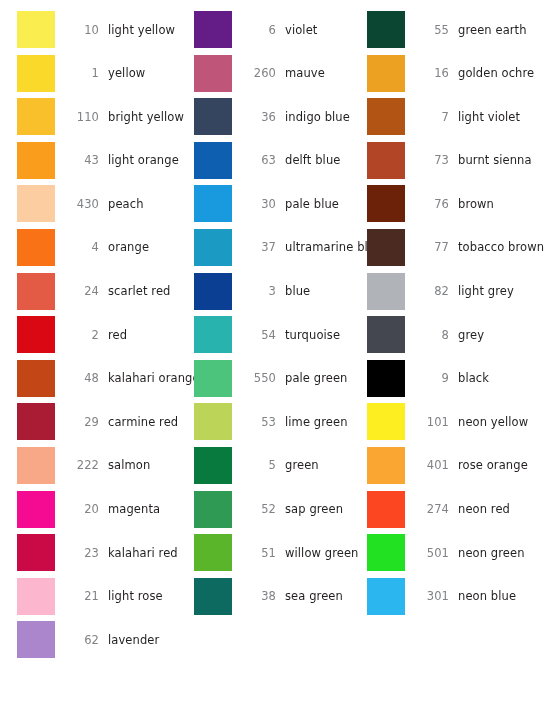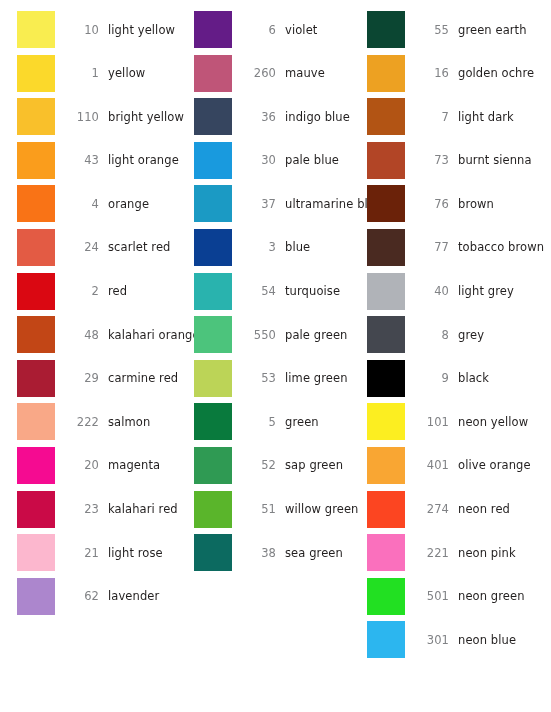--- a/index.html
+++ b/index.html
@@ -84,20 +84,25 @@
         <div class="swatch" title="bright yellow" style="background-color: rgb(249, 192, 43);"></div>
         <div class="code">110</div>
         <div class="name">bright yellow</div>
       </div>
       <div class="swatch-row">
         <div class="swatch" title="light orange" style="background-color: rgb(250, 157, 28);"></div>
         <div class="code">43</div>
         <div class="name">light orange</div>
       </div>
       <div class="swatch-row">
+        <div class="swatch" title="peach" style="background-color: rgb(251, 205, 160);"></div>
+        <div class="code">430</div>
+        <div class="name">peach</div>
+      </div>
+      <div class="swatch-row">
         <div class="swatch" title="orange" style="background-color: rgb(249, 115, 22);"></div>
         <div class="code">4</div>
         <div class="name">orange</div>
       </div>
       <div class="swatch-row">
         <div class="swatch" title="scarlet red" style="background-color: rgb(227, 91, 68);"></div>
         <div class="code">24</div>
         <div class="name">scarlet red</div>
       </div>
       <div class="swatch-row">
@@ -151,20 +156,25 @@
         <div class="swatch" title="mauve" style="background-color: rgb(191, 85, 120);"></div>
         <div class="code">260</div>
         <div class="name">mauve</div>
       </div>
       <div class="swatch-row">
         <div class="swatch" title="indigo blue" style="background-color: rgb(54, 69, 95);"></div>
         <div class="code">36</div>
         <div class="name">indigo blue</div>
       </div>
       <div class="swatch-row">
+        <div class="swatch" title="delft blue" style="background-color: rgb(15, 95, 176);"></div>
+        <div class="code">63</div>
+        <div class="name">delft blue</div>
+      </div>
+      <div class="swatch-row">
         <div class="swatch" title="pale blue" style="background-color: rgb(25, 154, 222);"></div>
         <div class="code">30</div>
         <div class="name">pale blue</div>
       </div>
       <div class="swatch-row">
         <div class="swatch" title="ultramarine blue" style="background-color: rgb(27, 154, 196);"></div>
         <div class="code">37</div>
         <div class="name">ultramarine blue</div>
       </div>
       <div class="swatch-row">
@@ -215,71 +225,66 @@
         <div class="name">green earth</div>
       </div>
       <div class="swatch-row">
         <div class="swatch" title="golden ochre" style="background-color: rgb(237, 161, 34);"></div>
         <div class="code">16</div>
         <div class="name">golden ochre</div>
       </div>
       <div class="swatch-row">
         <div class="swatch" title="light brown" style="background-color: rgb(178, 84, 20);"></div>
         <div class="code">7</div>
-        <div class="name">light dark</div>
+        <div class="name">light violet</div>
       </div>
       <div class="swatch-row">
         <div class="swatch" title="burnt sienna" style="background-color: rgb(178, 69, 38);"></div>
         <div class="code">73</div>
         <div class="name">burnt sienna</div>
       </div>
       <div class="swatch-row">
         <div class="swatch" title="brown" style="background-color: rgb(107, 34, 9);"></div>
         <div class="code">76</div>
         <div class="name">brown</div>
       </div>
       <div class="swatch-row">
         <div class="swatch" title="tobacco brown" style="background-color: rgb(74, 42, 33);"></div>
         <div class="code">77</div>
         <div class="name">tobacco brown</div>
       </div>
       <div class="swatch-row">
         <div class="swatch" title="light grey" style="background-color: rgb(176, 179, 184);"></div>
-        <div class="code">40</div>
+        <div class="code">82</div>
         <div class="name">light grey</div>
       </div>
       <div class="swatch-row">
         <div class="swatch" title="grey" style="background-color: rgb(68, 71, 79);"></div>
         <div class="code">8</div>
         <div class="name">grey</div>
       </div>
       <div class="swatch-row">
         <div class="swatch" title="black" style="background-color: rgb(0, 0, 0);"></div>
         <div class="code">9</div>
         <div class="name">black</div>
       </div>
       <div class="swatch-row">
         <div class="swatch" title="neon yellow" style="background-color: rgb(252, 238, 33);"></div>
         <div class="code">101</div>
         <div class="name">neon yellow</div>
       </div>
       <div class="swatch-row">
         <div class="swatch" title="neon orange" style="background-color: rgb(249, 166, 51);"></div>
         <div class="code">401</div>
-        <div class="name">olive orange</div>
+        <div class="name">rose orange</div>
       </div>
       <div class="swatch-row">
         <div class="swatch" title="neon red" style="background-color: rgb(252, 69, 33);"></div>
         <div class="code">274</div>
         <div class="name">neon red</div>
-      </div>
-      <div class="swatch-row">
-        <div class="swatch" title="neon pink" style="background-color: rgb(250, 112, 189);"></div>
-        <div class="code">221</div>
-        <div class="name">neon pink</div>
       </div>
       <div class="swatch-row">
         <div class="swatch" title="neon green" style="background-color: rgb(34, 224, 34);"></div>
         <div class="code">501</div>
         <div class="name">neon green</div>
       </div>
       <div class="swatch-row">
         <div class="swatch" title="neon blue" style="background-color: rgb(44, 182, 239);"></div>
         <div class="code">301</div>
         <div class="name">neon blue</div>

